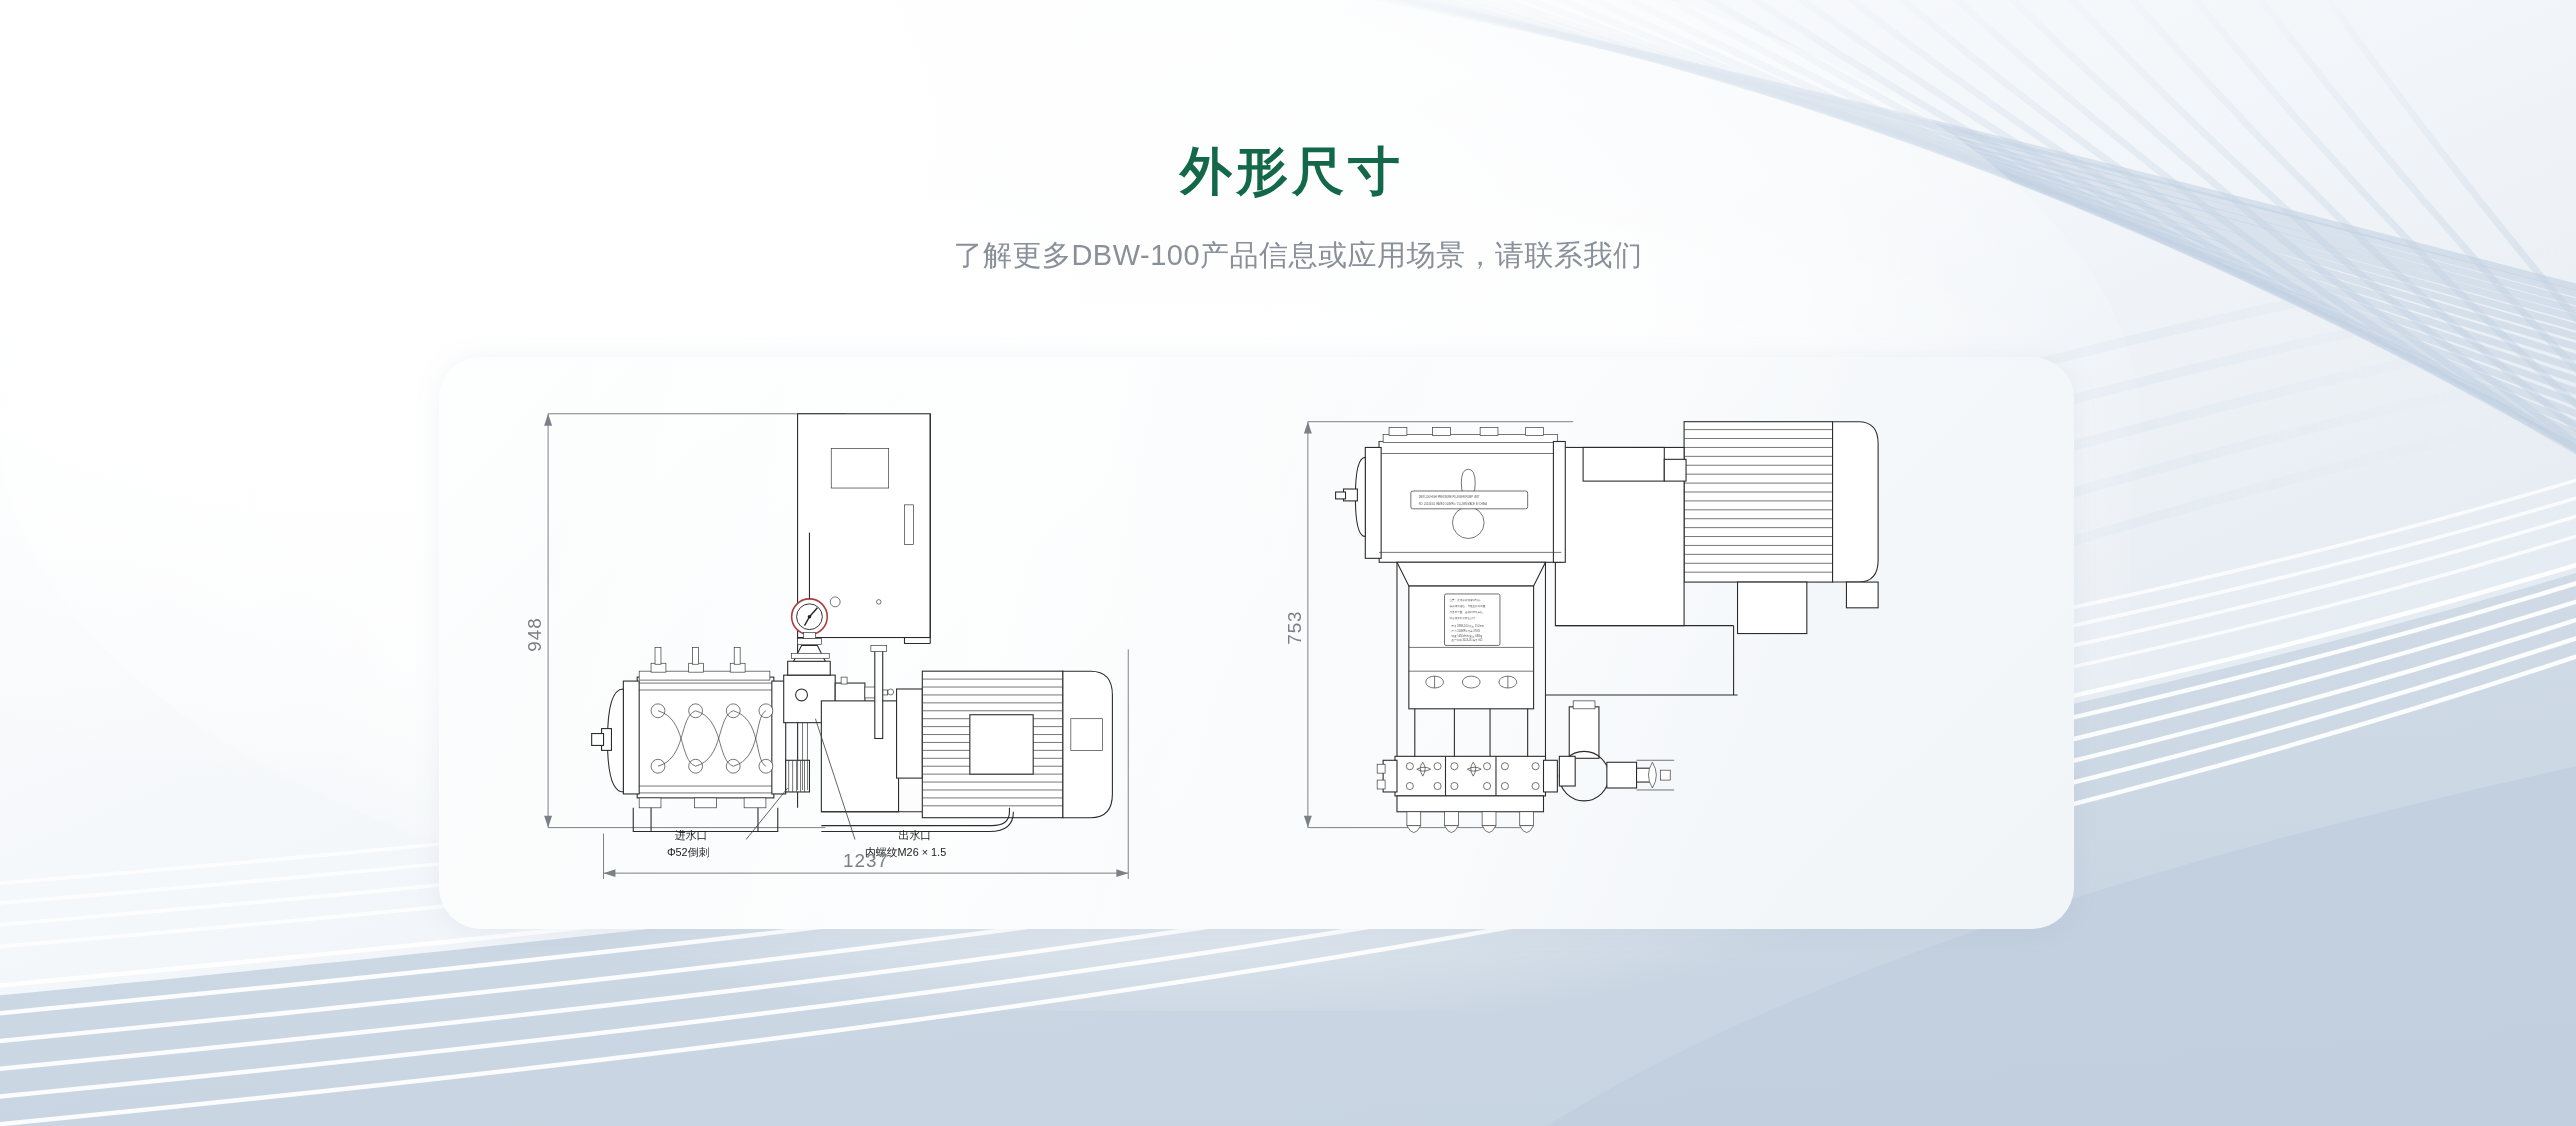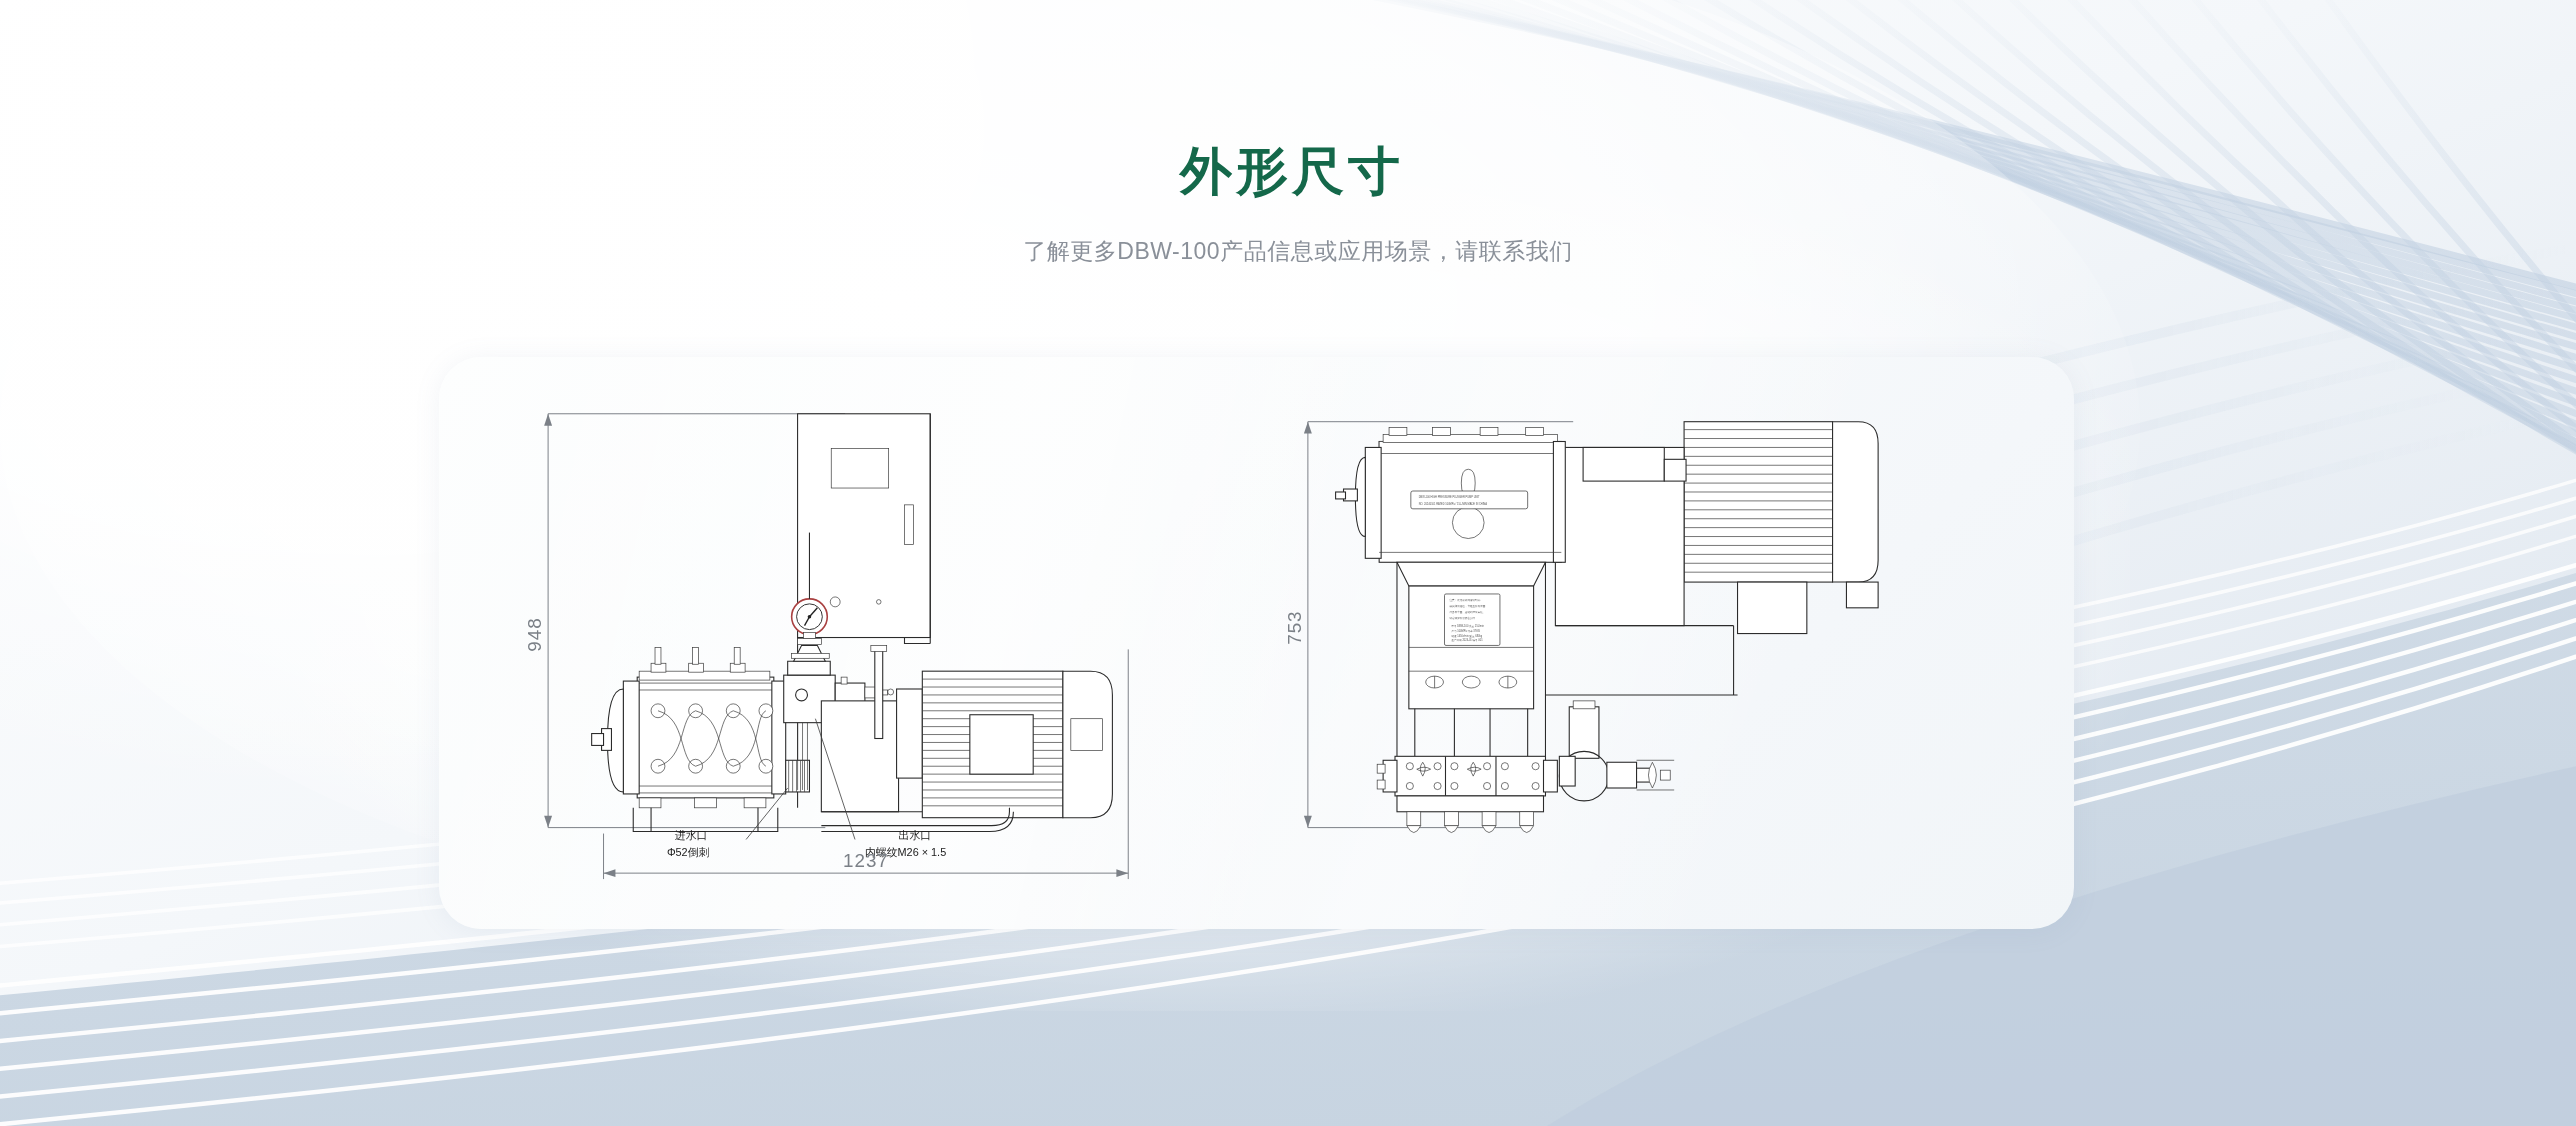--- a/index.html
+++ b/index.html
@@ -35,21 +35,21 @@
     margin-top: 143px;
     font-size: 52px;
     font-weight: 700;
     letter-spacing: 4px;
     color: #14684a;
     line-height: 1.1;
     text-shadow: 0 1px 0 rgba(255,255,255,.6);
   }
   .page-subtitle {
     margin-top: 36px;
-    font-size: 23px;
+    font-size: 29px;
     letter-spacing: 0.5px;
     color: #8a9099;
     font-weight: 400;
     padding-left: 12px;
   }
 
   
   .card {
     position:absolute;
     left: 439px; top: 357px;

